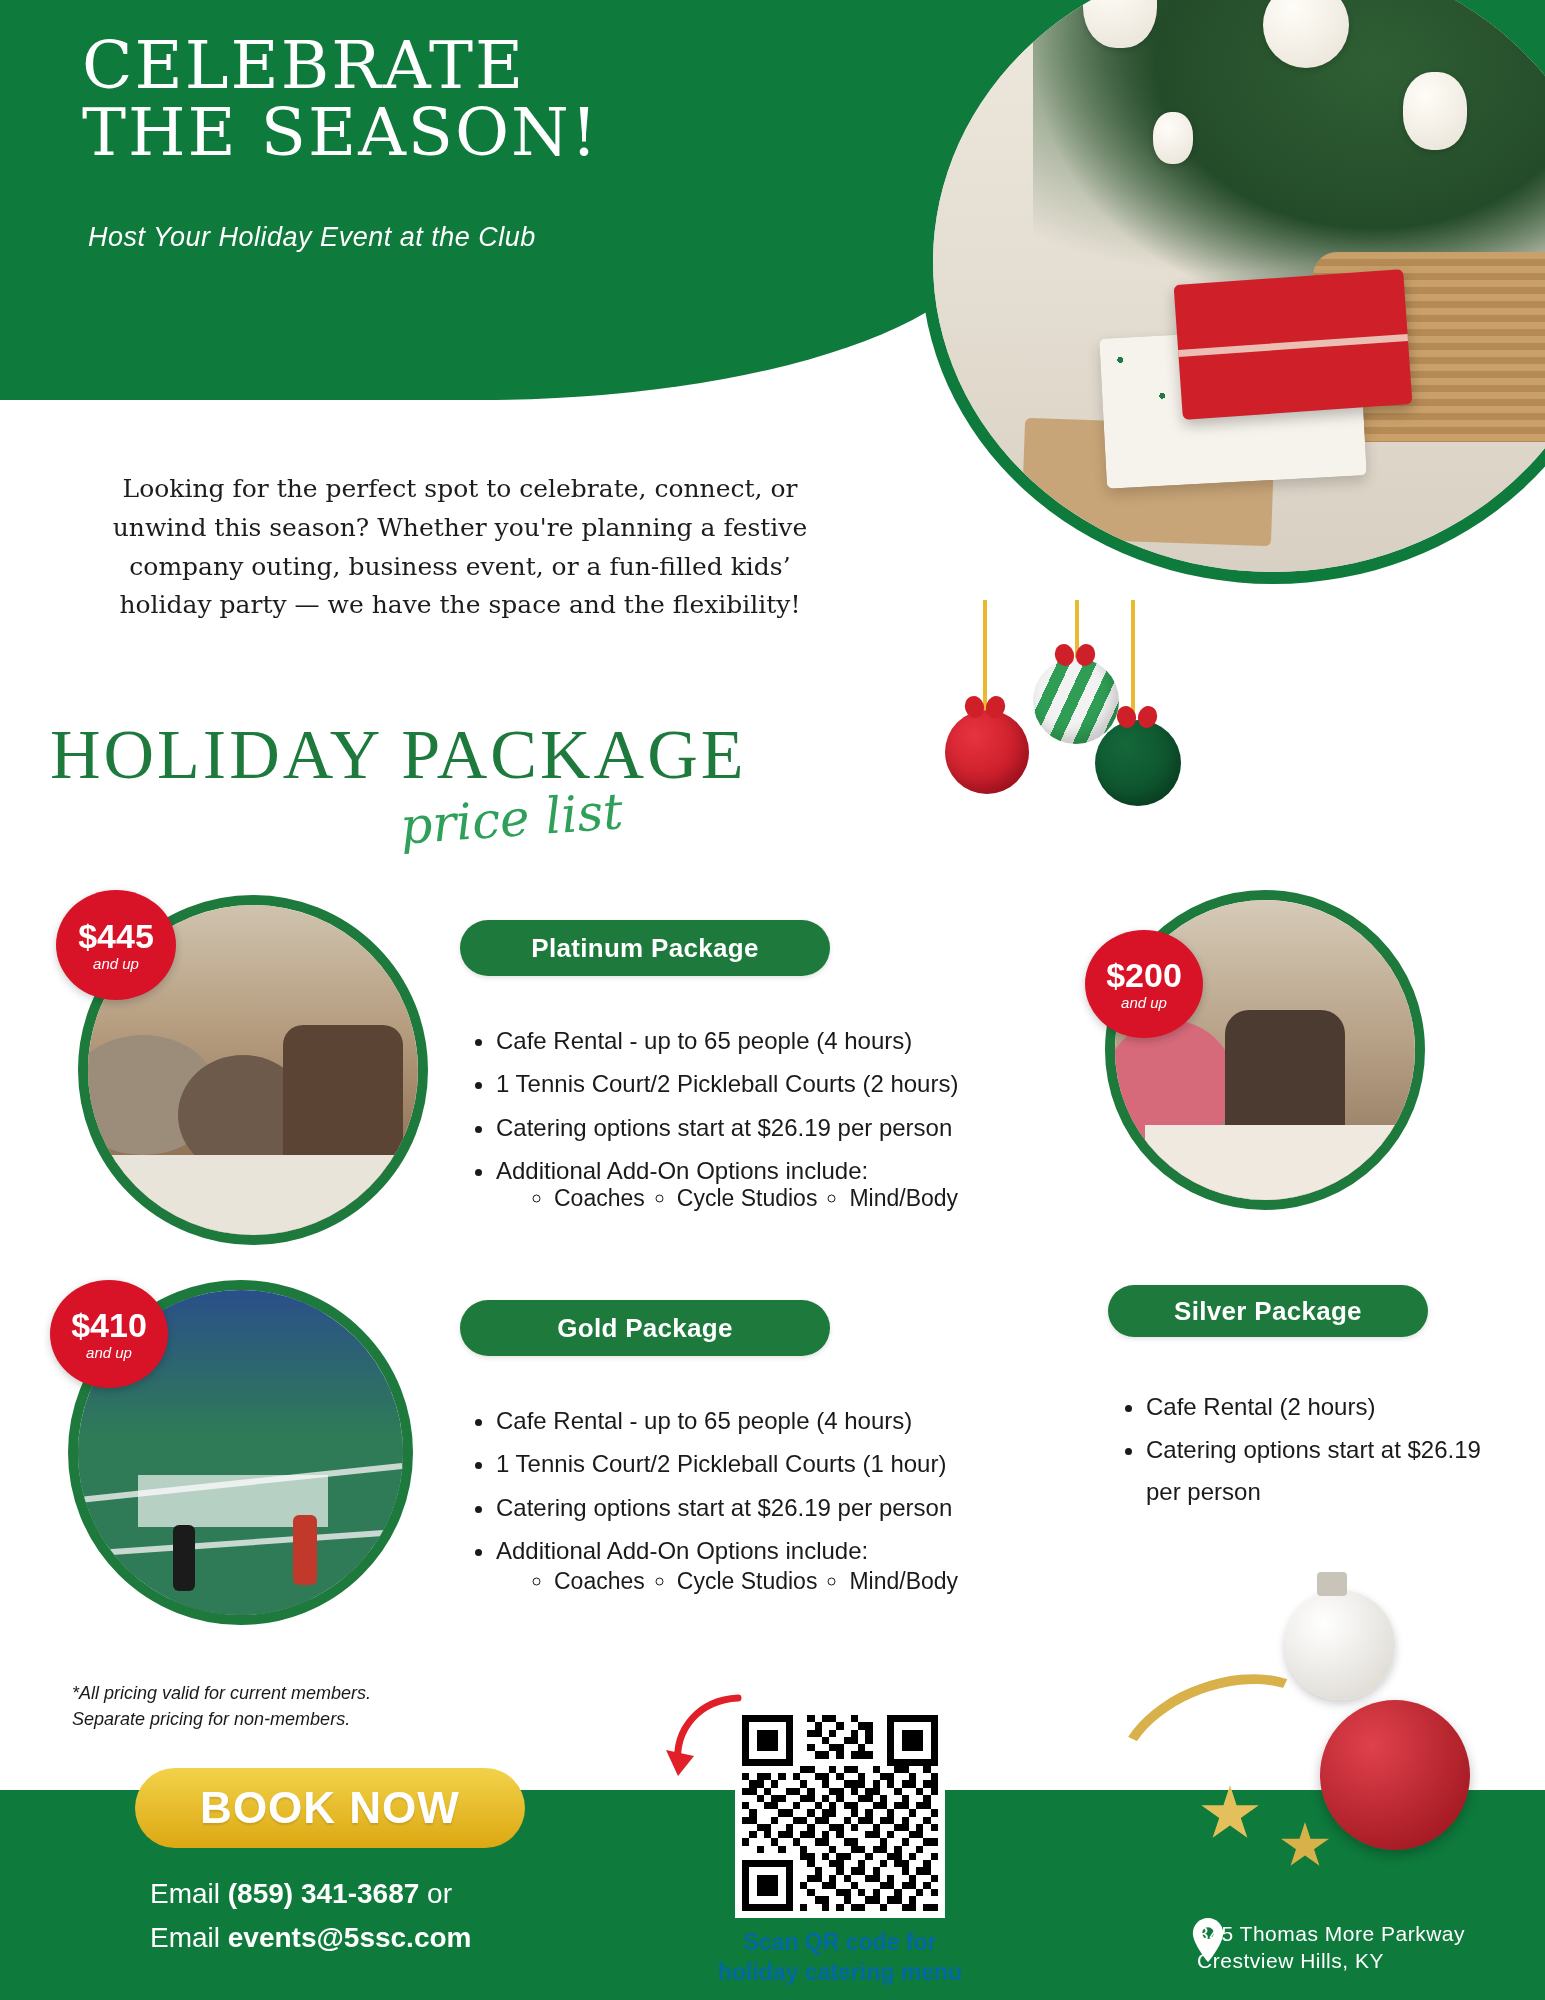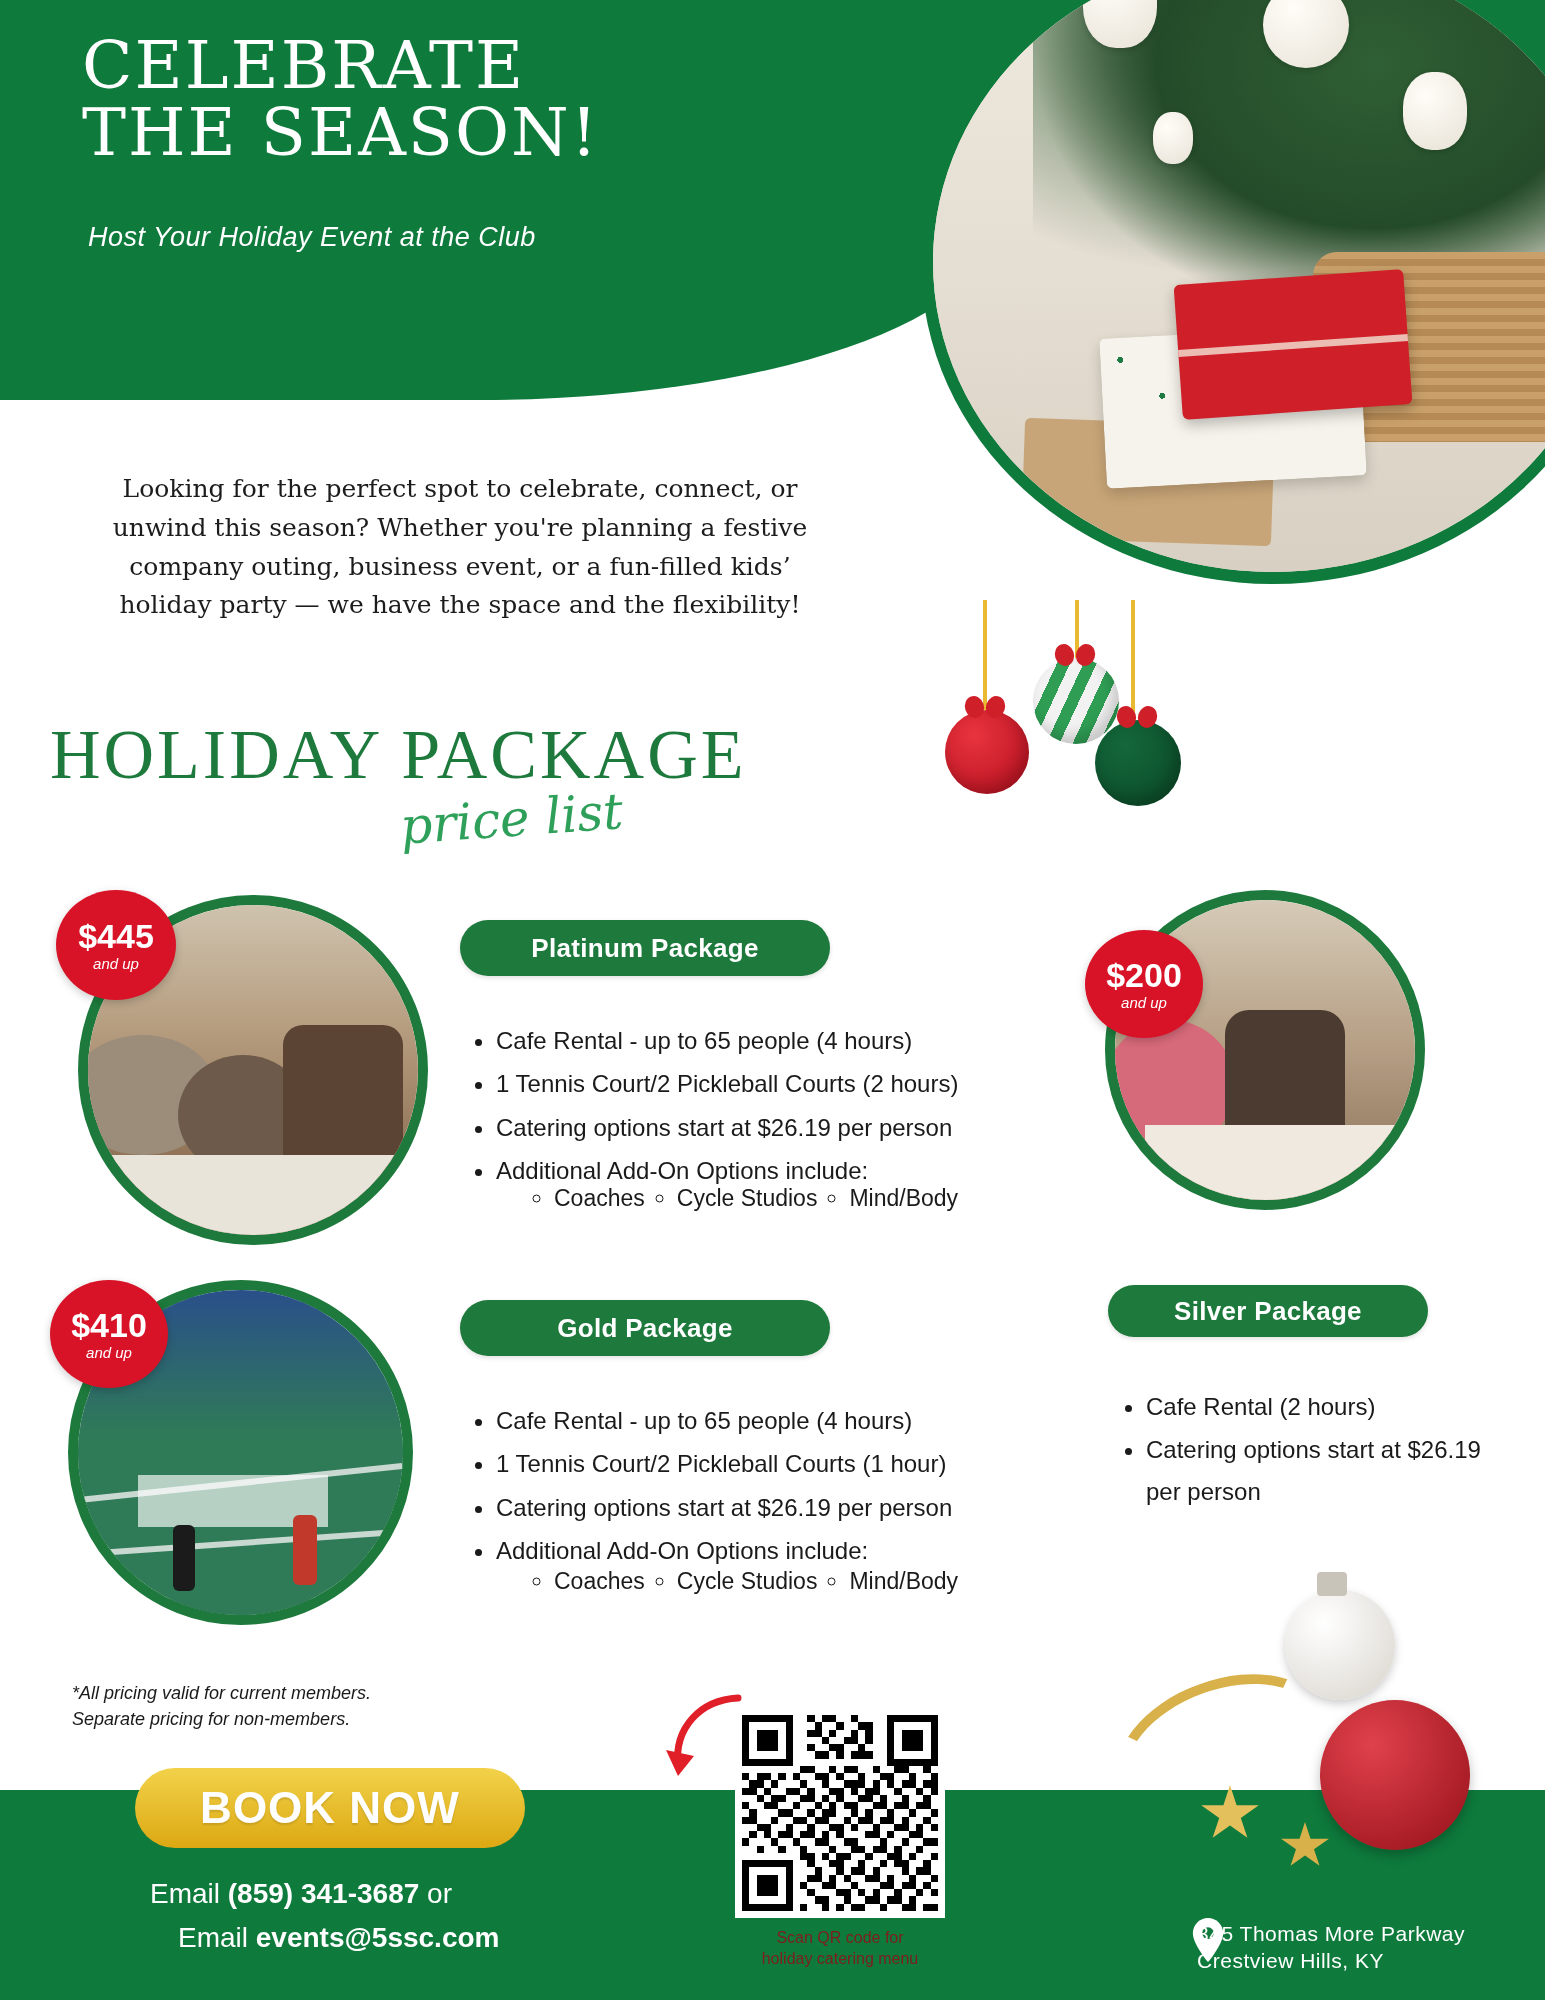--- a/index.html
+++ b/index.html
@@ -173,31 +173,31 @@
     border-radius:44px;
     display:flex;align-items:center;justify-content:center;
     color:#ffffff;font-size:44px;font-weight:700;letter-spacing:1px;
     text-shadow:0 2px 2px rgba(0,0,0,.12);
     border:none;cursor:pointer;
   }
   .call-line{
     position:absolute;left:150px;top:1878px;z-index:12;color:#fff;font-size:28px;
   }
   .email-line{
-    position:absolute;left:150px;top:1922px;z-index:12;color:#fff;font-size:28px;margin-left:28px;
+    position:absolute;left:150px;top:1922px;z-index:12;color:#fff;font-size:28px;
   }
   .call-line b,.email-line b{font-weight:700;}
 
   .qr-box{
     position:absolute;left:735px;top:1708px;width:210px;height:210px;z-index:12;
     background:#ffffff;
   }
   .qr-cap{
     position:absolute;left:700px;top:1928px;width:280px;z-index:12;
-    text-align:center;color:#7f1d1d;font-size:16px;line-height:1.3;
+    text-align:center;color:#0369a1;font-size:23px;line-height:1.3;font-weight:bold;
   }
   .arrow-red{position:absolute;left:660px;top:1690px;width:100px;height:100px;z-index:12;}
 
   .addr{
     position:absolute;right:80px;top:1920px;z-index:12;color:#fff;font-size:21px;
     line-height:1.3;text-align:left;letter-spacing:.5px;
   }
   .pin-icon{position:absolute;right:320px;top:1918px;z-index:12;}
 
   

